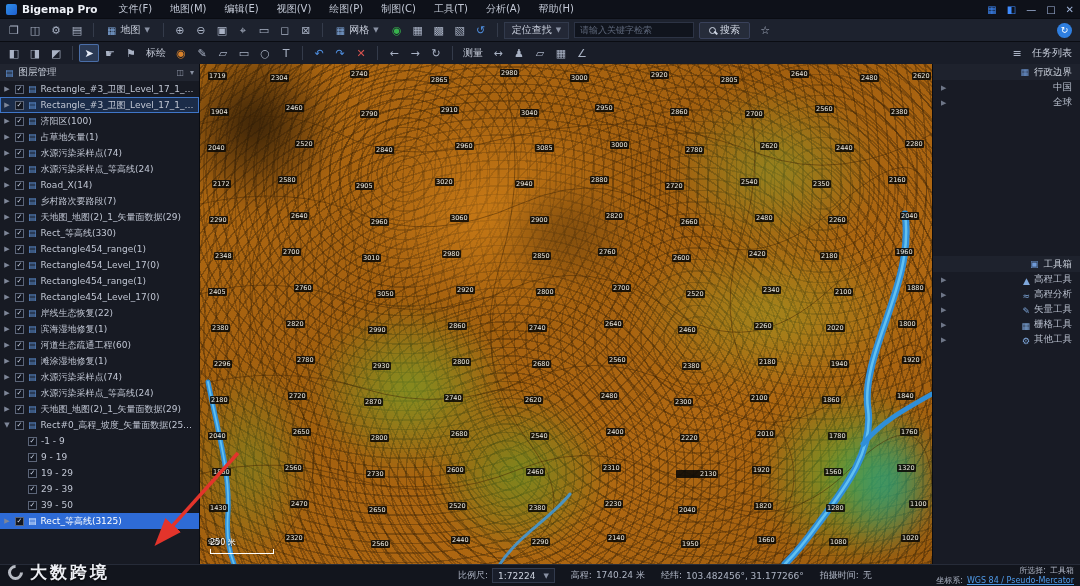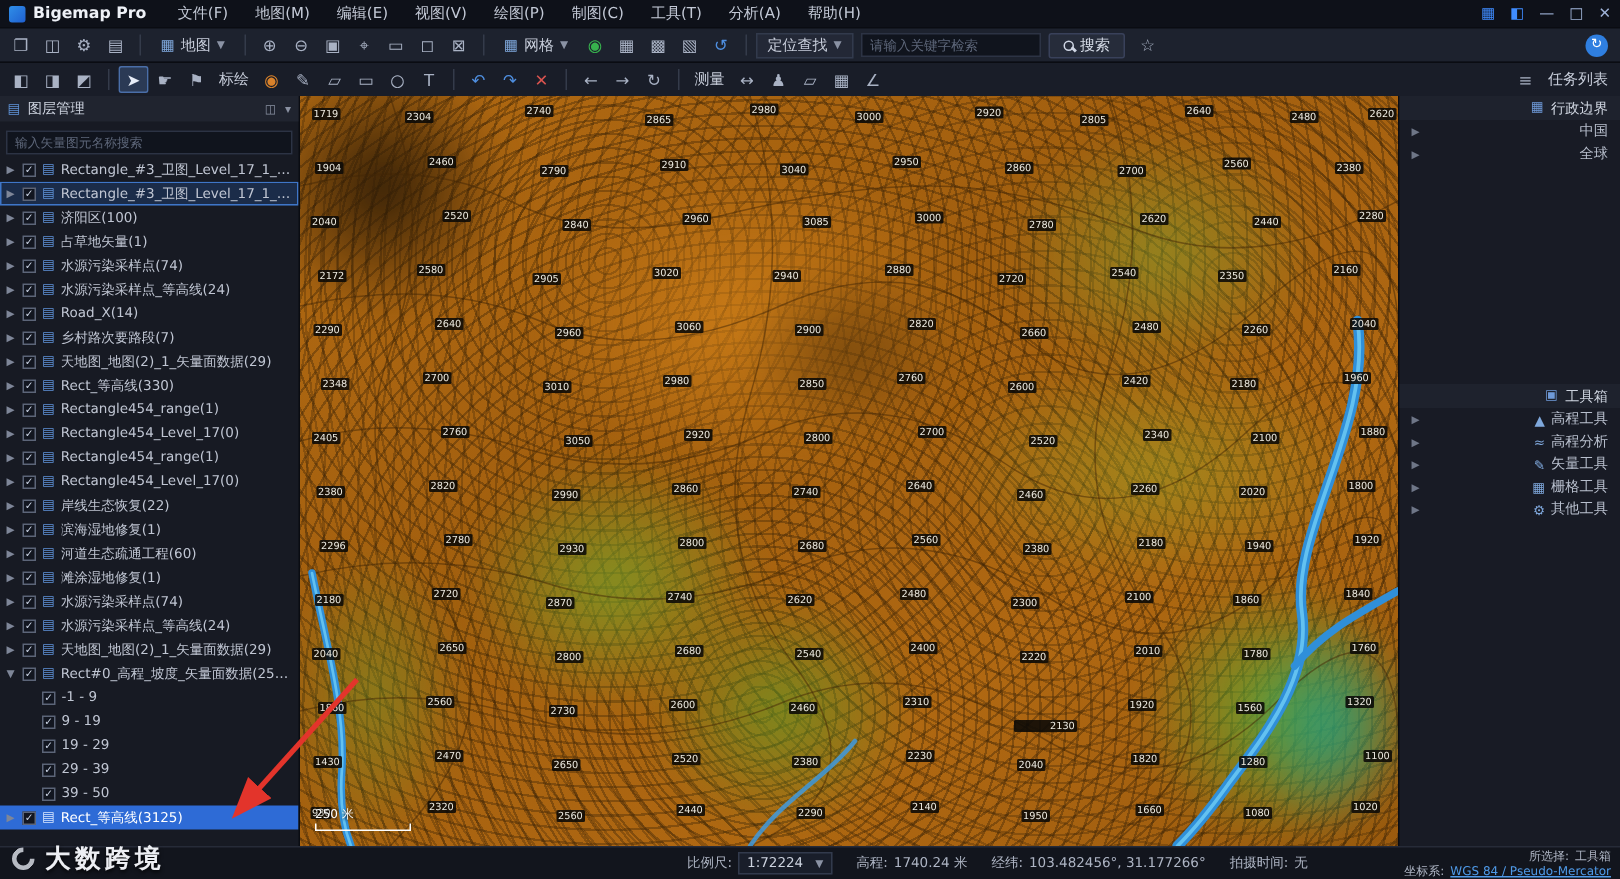--- a/index.html
+++ b/index.html
@@ -201,23 +201,20 @@
 <div class="main">
 
   <div class="left-panel">
     <div class="panel-header">
       <span class="licon">▤</span>
       <span>图层管理</span>
       <span class="ph-icons">
         <span>◫</span>
         <span>▾</span>
       </span>
-    </div>
-    <div class="panel-search">
-      <input type="text" placeholder="输入矢量图元名称搜索" style="">
     </div>
     <div class="layer-list" id="layer-list">
         <div class="lrow">
           <span class="exp">▶</span>
           <span class="cb">✓</span>
           <span class="licon">▤</span>
           <span class="lname">Rectangle_#3_卫图_Level_17_1_1_矢量...</span>
         </div>
         <div class="lrow outline">
           <span class="exp">▶</span>
@@ -519,21 +516,21 @@
         <span class="map-label" style="left: 480px; top: 370px;">2220</span>
         <span class="map-label" style="left: 556px; top: 366px;">2010</span>
         <span class="map-label" style="left: 628px; top: 368px;">1780</span>
         <span class="map-label" style="left: 700px; top: 364px;">1760</span>
         <span class="map-label" style="left: 12px; top: 404px;">1860</span>
         <span class="map-label" style="left: 84px; top: 400px;">2560</span>
         <span class="map-label" style="left: 166px; top: 406px;">2730</span>
         <span class="map-label" style="left: 246px; top: 402px;">2600</span>
         <span class="map-label" style="left: 326px; top: 404px;">2460</span>
         <span class="map-label" style="left: 402px; top: 400px;">2310</span>
-        <span class="map-label" style="left: 476px; top: 416px; padding-left: 24px;">2130</span>
+        <span class="map-label" style="left: 476px; top: 406px; padding-left: 24px;">2130</span>
         <span class="map-label" style="left: 552px; top: 402px;">1920</span>
         <span class="map-label" style="left: 624px; top: 404px;">1560</span>
         <span class="map-label" style="left: 697px; top: 400px;">1320</span>
         <span class="map-label" style="left: 9px; top: 440px;">1430</span>
         <span class="map-label" style="left: 90px; top: 436px;">2470</span>
         <span class="map-label" style="left: 168px; top: 442px;">2650</span>
         <span class="map-label" style="left: 248px; top: 438px;">2520</span>
         <span class="map-label" style="left: 328px; top: 440px;">2380</span>
         <span class="map-label" style="left: 404px; top: 436px;">2230</span>
         <span class="map-label" style="left: 478px; top: 442px;">2040</span>

